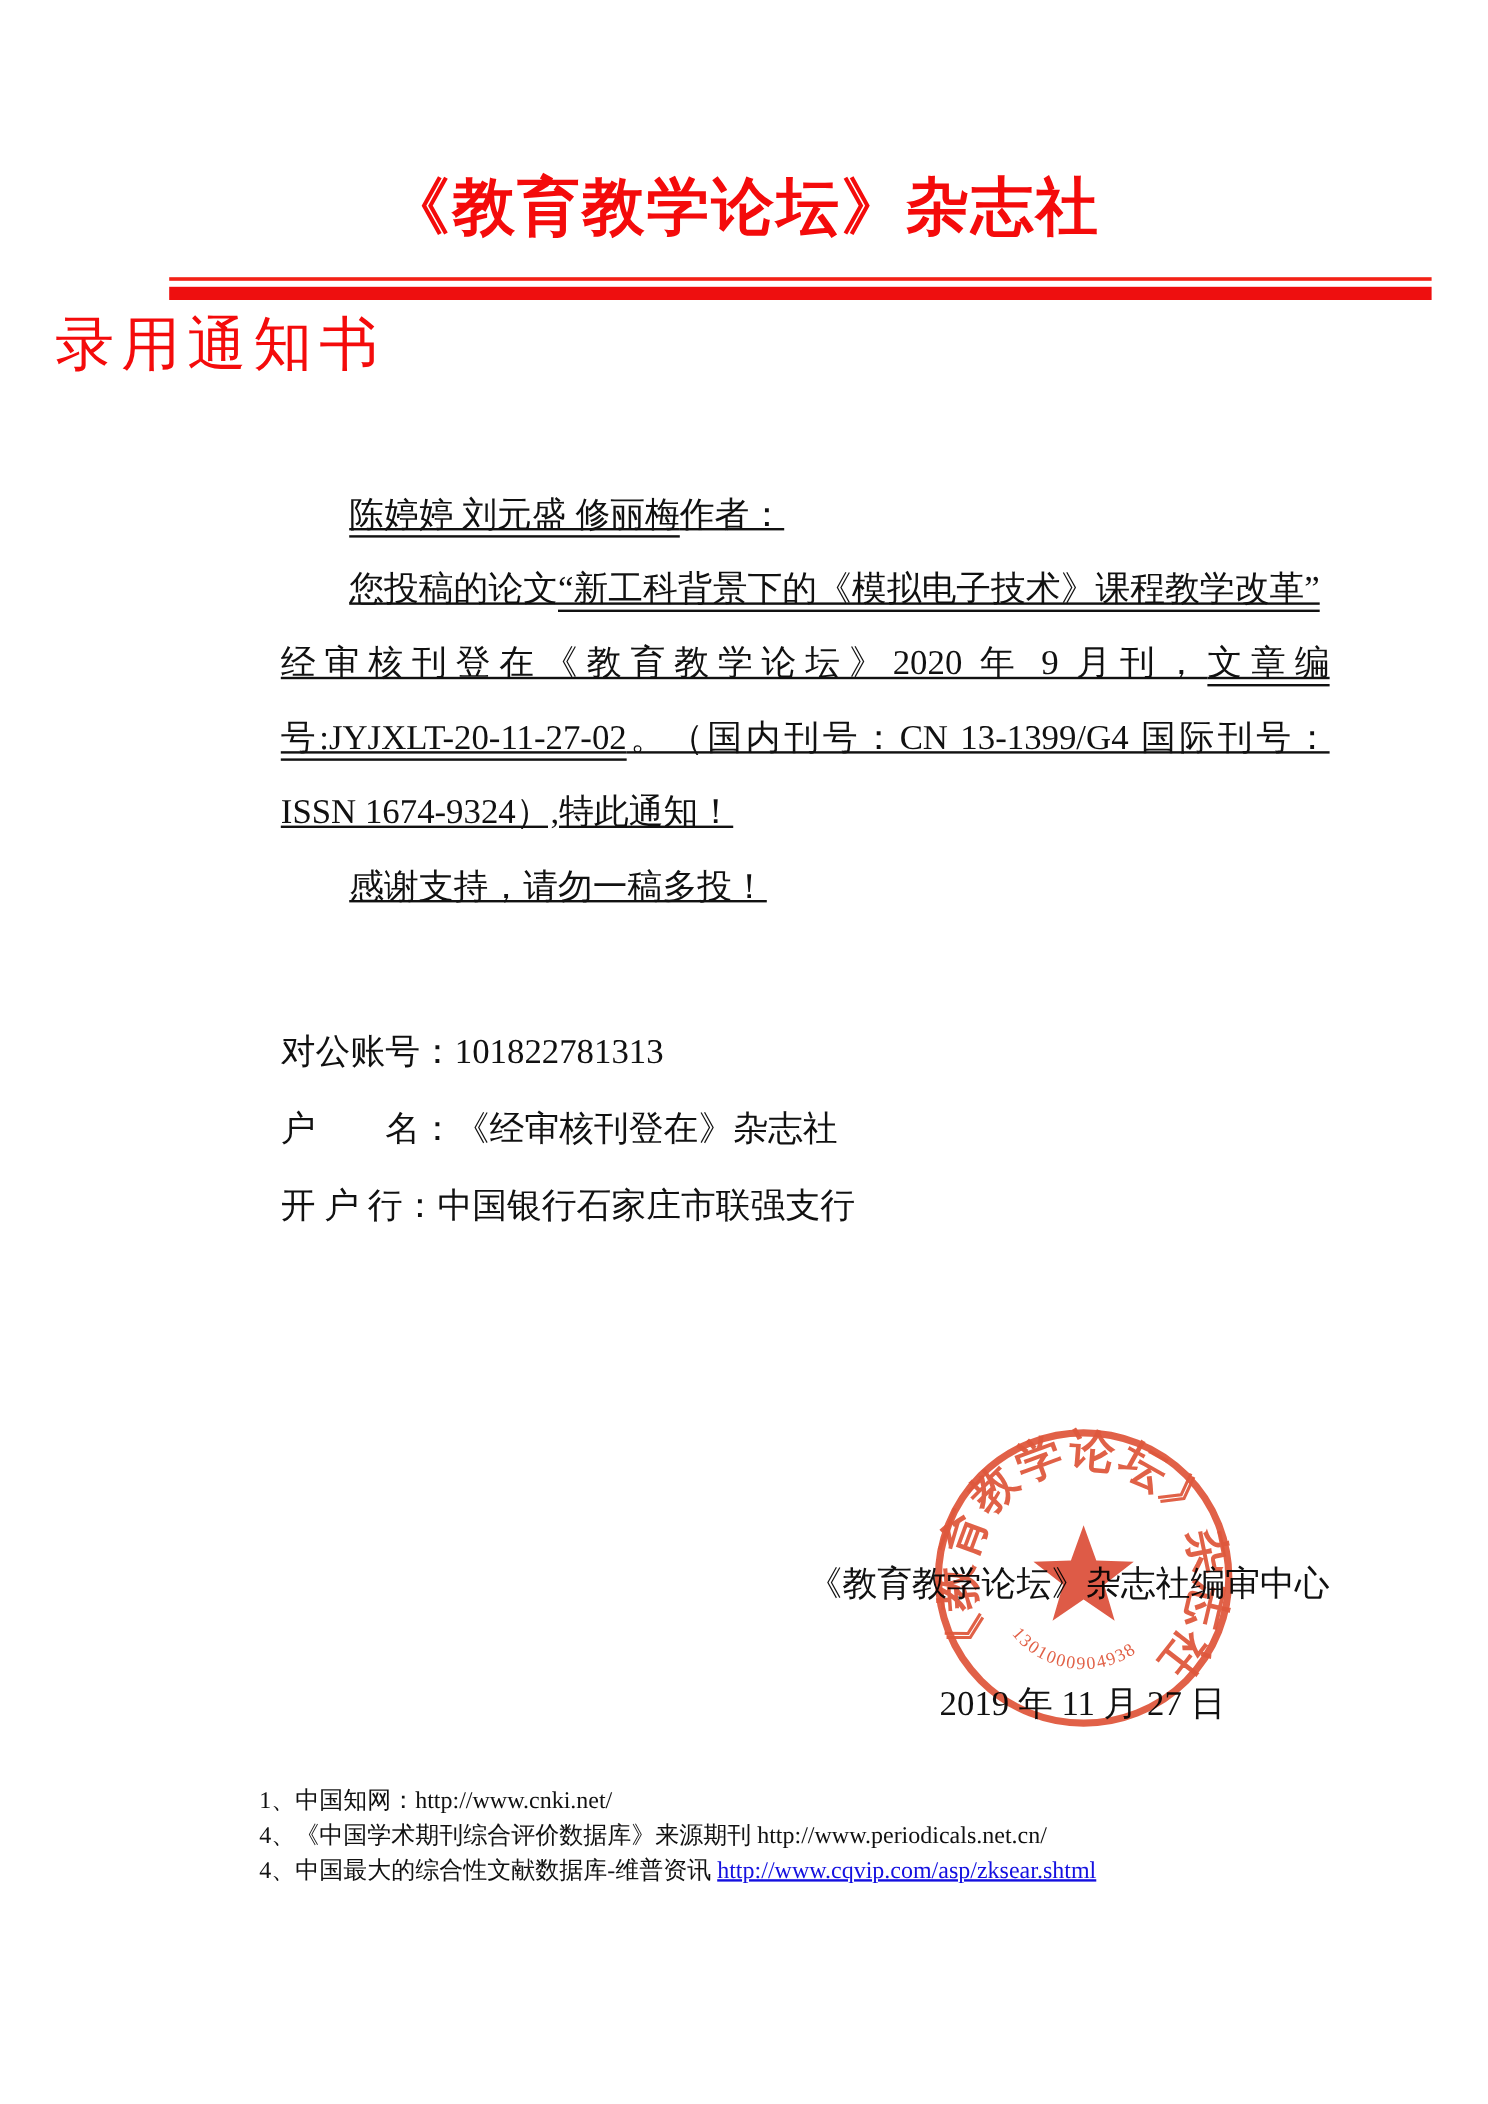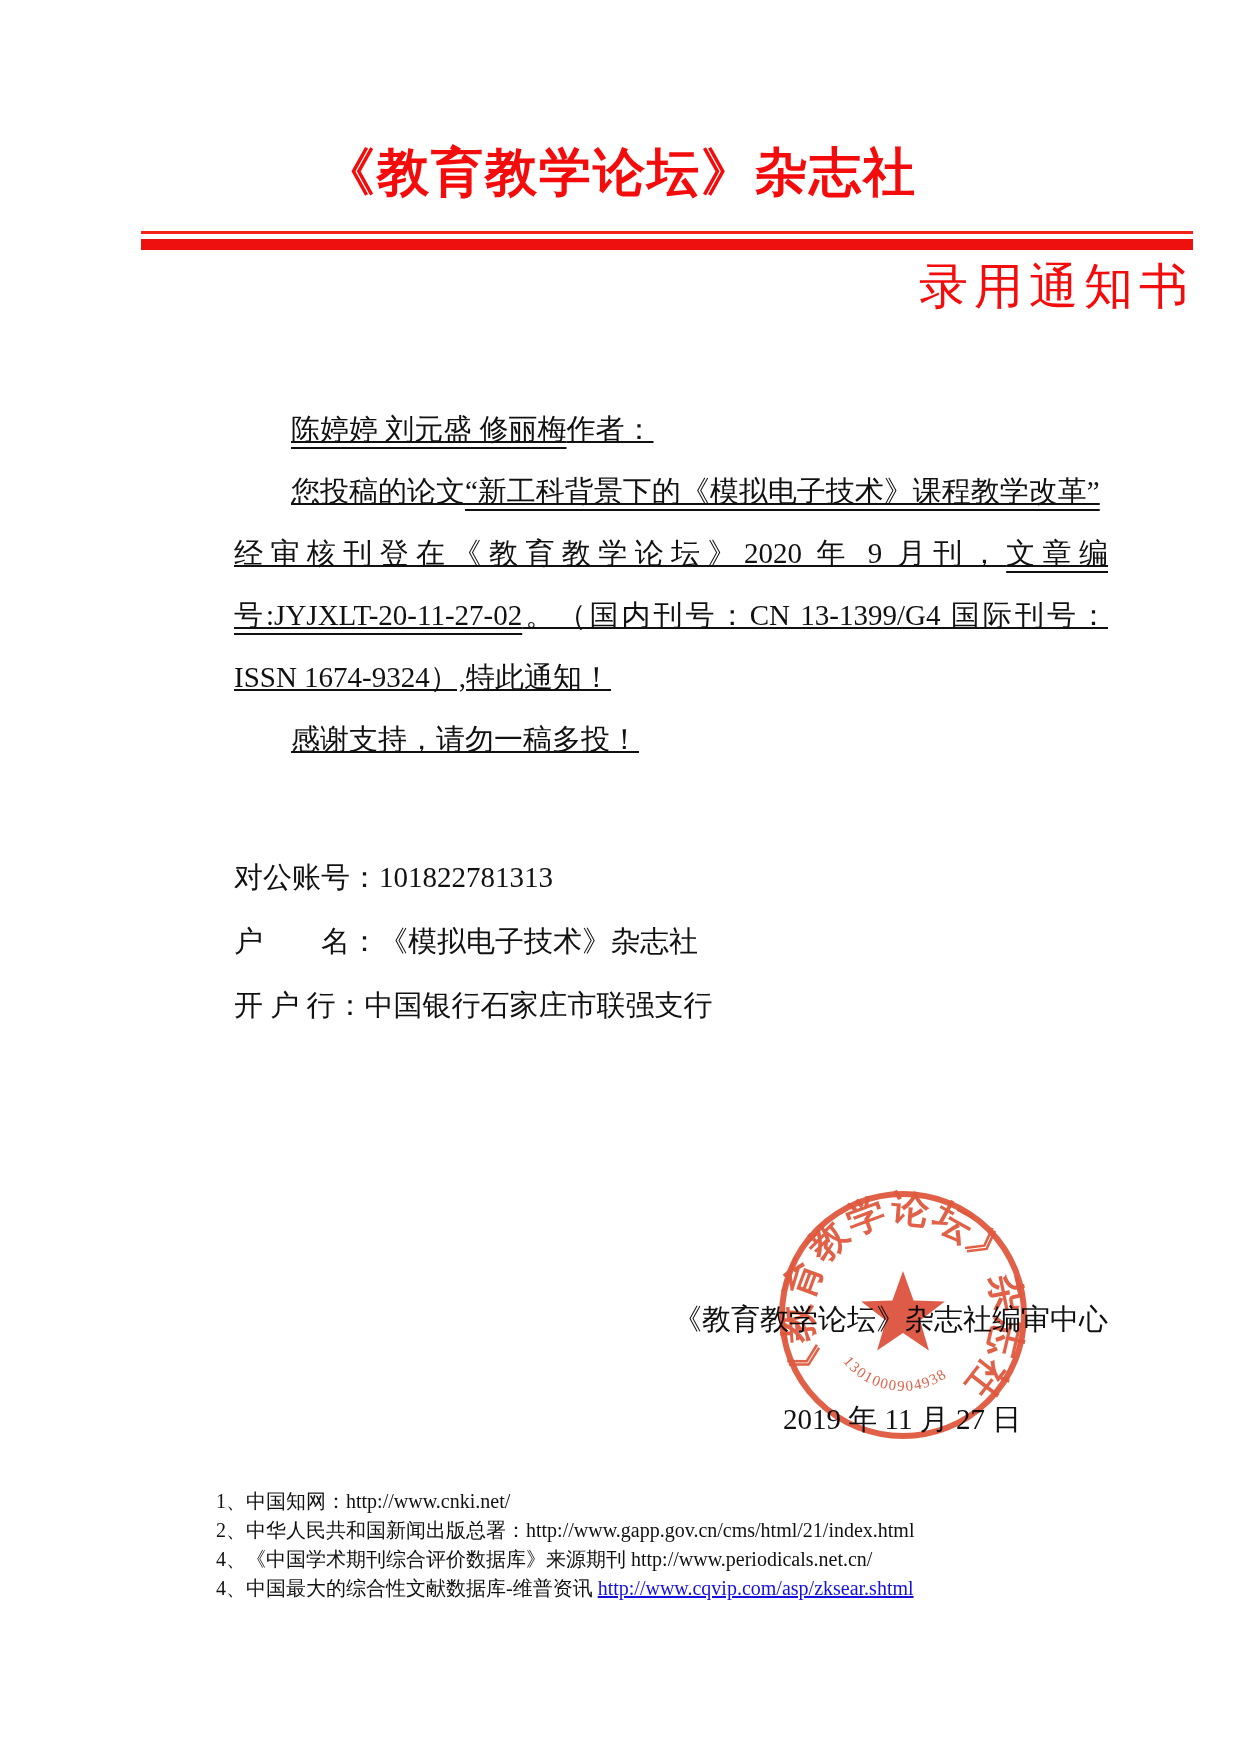--- a/index.html
+++ b/index.html
@@ -23,21 +23,21 @@
   .rule-thin{
     position:absolute;top:231px;left:95px;width:1052px;height:3px;
     background:#f32116;
   }
   .rule-thick{
     position:absolute;top:239px;left:95px;width:1052px;height:11px;
     background:#ee0f0f;
   }
   .doc-subtitle{
     position:absolute;top:254px;left:0;width:100%;
-    text-align:right;
+    text-align:left;
     font-size:49px;font-weight:500;
     letter-spacing:6px;
     color:#f40b0b;
   }
   
   .body-lines{
     position:absolute;left:188px;top:398px;width:874px;
     font-size:29px;
   }
   .bline{height:62px;line-height:62px;white-space:nowrap;text-decoration:underline;}
@@ -94,21 +94,21 @@
       <div class="bline indent"><span class="seg u">陈婷婷 刘元盛 修丽梅</span><span class="seg">作者：</span></div>
       <div class="bline indent"><span class="seg">您投稿的论文</span><span class="seg u">“新工科背景下的《模拟电子技术》课程教学改革”</span></div>
       <div class="bline justify"><span class="seg">经审核刊登在《教育教学论坛》2020 年 9 月刊，</span><span class="seg u">文章编</span></div>
       <div class="bline justify"><span class="seg u">号:JYJXLT-20-11-27-02</span><span class="seg">。（国内刊号：CN 13-1399/G4 国际刊号：</span></div>
       <div class="bline"><span class="seg">ISSN 1674-9324）,特此通知！</span></div>
       <div class="bline indent"><span class="seg">感谢支持，请勿一稿多投！</span></div>
     </div>
 
   <div class="bank-lines" id="bank-lines">
       <div class="bank-line">对公账号：101822781313</div>
-      <div class="bank-line">户　　名：《模拟电子技术》杂志社</div>
+      <div class="bank-line">户　　名：《经审核刊登在》杂志社</div>
       <div class="bank-line">开 户 行：中国银行石家庄市联强支行</div>
     </div>
 
   <div class="signature">《教育教学论坛》杂志社编审中心</div>
   <div class="date-line">2019 年 11 月 27 日</div>
 
   <svg class="stamp" viewBox="-140 -140 280 280" xmlns="http://www.w3.org/2000/svg">
     <defs>
       <path id="ringPath" d="M 0,93 A 93,93 0 1,1 0,-93 A 93,93 0 1,1 0,93"></path>
       <path id="serialPath" d="M -58.2,48.8 A 76,76 0 0,0 58.2,48.8"></path>
@@ -120,18 +120,17 @@
         <textPath href="#ringPath" startOffset="66">《教育教学论坛》杂志社</textPath>
       </text>
       <text font-size="15" fill="#dd4a2d" letter-spacing="1.5" text-anchor="middle" font-family="Liberation Serif, serif">
         <textPath href="#serialPath" startOffset="50%">1301000904938</textPath>
       </text>
     </g>
   </svg>
 
   <div class="footer" id="footer">
       <div class="footer-line"><span>1、中国知网：</span><a class="url">http://www.cnki.net/</a></div>
-      <div class="footer-line"><span>2、中华人民共和国新闻出版总署：</span><a class="url">http://www.gapp.gov.cn/cms/html/21/index.html</a></div>
       <div class="footer-line"><span>4、《中国学术期刊综合评价数据库》来源期刊 </span><a class="url">http://www.periodicals.net.cn/</a></div>
       <div class="footer-line"><span>4、中国最大的综合性文献数据库-维普资讯 </span><a class="url link">http://www.cqvip.com/asp/zksear.shtml</a></div>
     </div>
 
 </div>
 
 </body></html>

